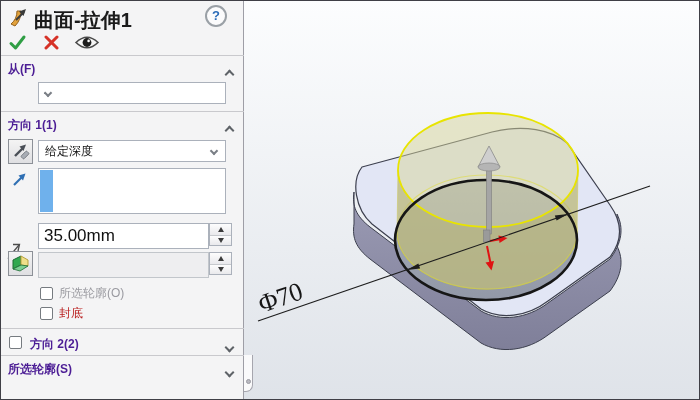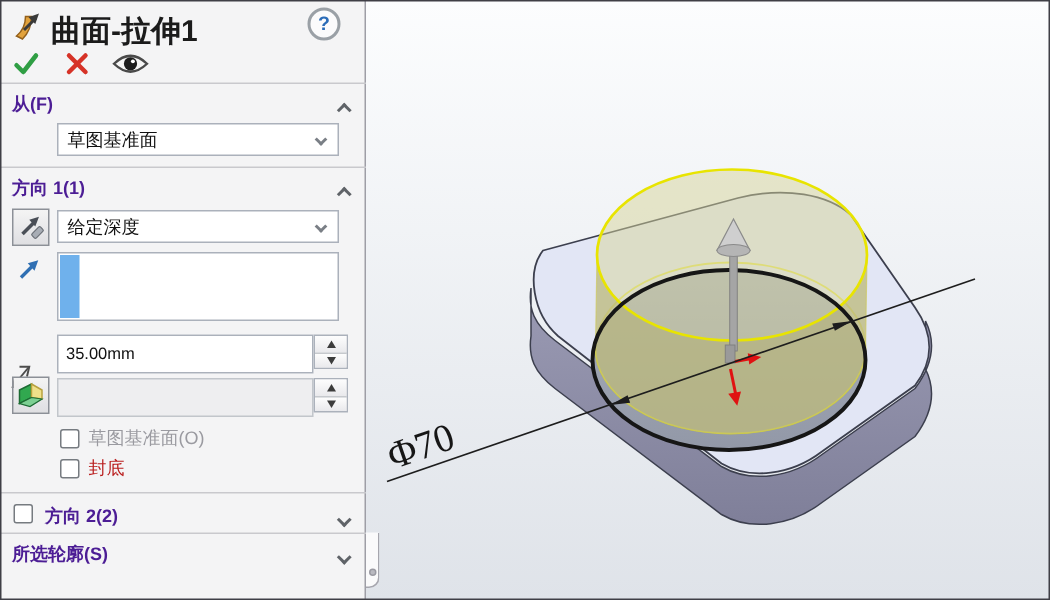--- a/index.html
+++ b/index.html
@@ -29,21 +29,21 @@
               align-items:center; padding:0 6px; font-size:12px; color:#111; }
   .dropdown .dd-text { flex:1; }
   .dropdown .chev { width:6px; height:6px; border-color:#7a7f86; margin-right:2px; }
 
   .sq-btn { width:25px; height:25px; background:linear-gradient(#f4f4f4,#dfdfe2);
             border:1px solid #8c9097; display:flex; align-items:center; justify-content:center; }
 
   .listbox { background:#fff; border:1px solid #abb1bb; }
   .list-sel { position:absolute; left:1px; top:1px; bottom:1px; width:13px; background:#6fb1ec; }
 
-  .field { border:1px solid #abb1bb; background:#fff; height:23px; font-size:11px;
+  .field { border:1px solid #abb1bb; background:#fff; height:23px; font-size:17px;
            font-family:"Liberation Sans", sans-serif; padding:12px 5px; color:#111; }
   .field:disabled { background:#eeeef0; border-color:#c2c6cb; }
   .spin { width:23px; height:23px; border:1px solid #abb1bb; background:#f5f5f6; }
   .spin .half { width:100%; height:50%; display:flex; align-items:center; justify-content:center;
                 background:linear-gradient(#fdfdfd,#e9e9ec); }
   .spin .half + .half { border-top:1px solid #c6c9cd; }
   .tri-up { width:0; height:0; border-left:3.5px solid transparent; border-right:3.5px solid transparent;
             border-bottom:5px solid #3c3c3c; }
   .tri-down { width:0; height:0; border-left:3.5px solid transparent; border-right:3.5px solid transparent;
               border-top:5px solid #3c3c3c; }
@@ -92,21 +92,20 @@
       <path d="M2 8.5 Q13 -2 24 8.5 Q13 19 2 8.5 Z" fill="#f6f6f6" stroke="#4a4a4a" stroke-width="1.6"></path>
       <circle cx="13" cy="8.5" r="4.4" fill="#1d1d1d"></circle>
       <circle cx="14.6" cy="6.9" r="1.3" fill="#ffffff"></circle>
     </svg>
   </span>
   <div class="abs separator" style="top:55px;"></div>
 
   <div class="abs sec-label" style="left:8px;top:61px;">从(F)</div>
   <div class="abs chev-btn" style="left:226px;top:64px;"><i class="chev up"></i></div>
   <div class="abs dropdown" style="left:38px;top:82px;width:188px;">
-    <span class="dd-text">草图基准面</span>
     <i class="chev down"></i>
   </div>
   <div class="abs separator" style="top:111px;"></div>
 
   <div class="abs sec-label" style="left:8px;top:117px;">方向 1(1)</div>
   <div class="abs chev-btn" style="left:226px;top:120px;"><i class="chev up"></i></div>
 
   <button class="abs sq-btn" style="left:8px;top:139px;">
     <svg width="21" height="21" viewBox="0 0 21 21">
       <line x1="5" y1="15" x2="13" y2="7" stroke="#4a4f57" stroke-width="2.4"></line>
@@ -158,21 +157,21 @@
   <div class="abs spin" style="left:209px;top:252px;">
     <div class="half">
         <i class="tri-up"></i>
       </div>
     <div class="half">
         <i class="tri-down"></i>
       </div>
   </div>
 
   <div class="abs" style="left:40px;top:284px;">
-    <span class="cb"></span><span class="cb-label disabled">草图基准面(O)</span>
+    <span class="cb"></span><span class="cb-label disabled">所选轮廓(O)</span>
   </div>
   <div class="abs" style="left:40px;top:304px;">
     <span class="cb"></span><span class="cb-label">封底</span>
   </div>
 
   <div class="abs separator" style="top:328px;"></div>
 
   <span class="abs cb" style="left:9px;top:336px;"></span>
   <div class="abs sec-label" style="left:30px;top:336px;">方向 2(2)</div>
   <div class="abs chev-btn" style="left:226px;top:337px;"><i class="chev down"></i></div>

